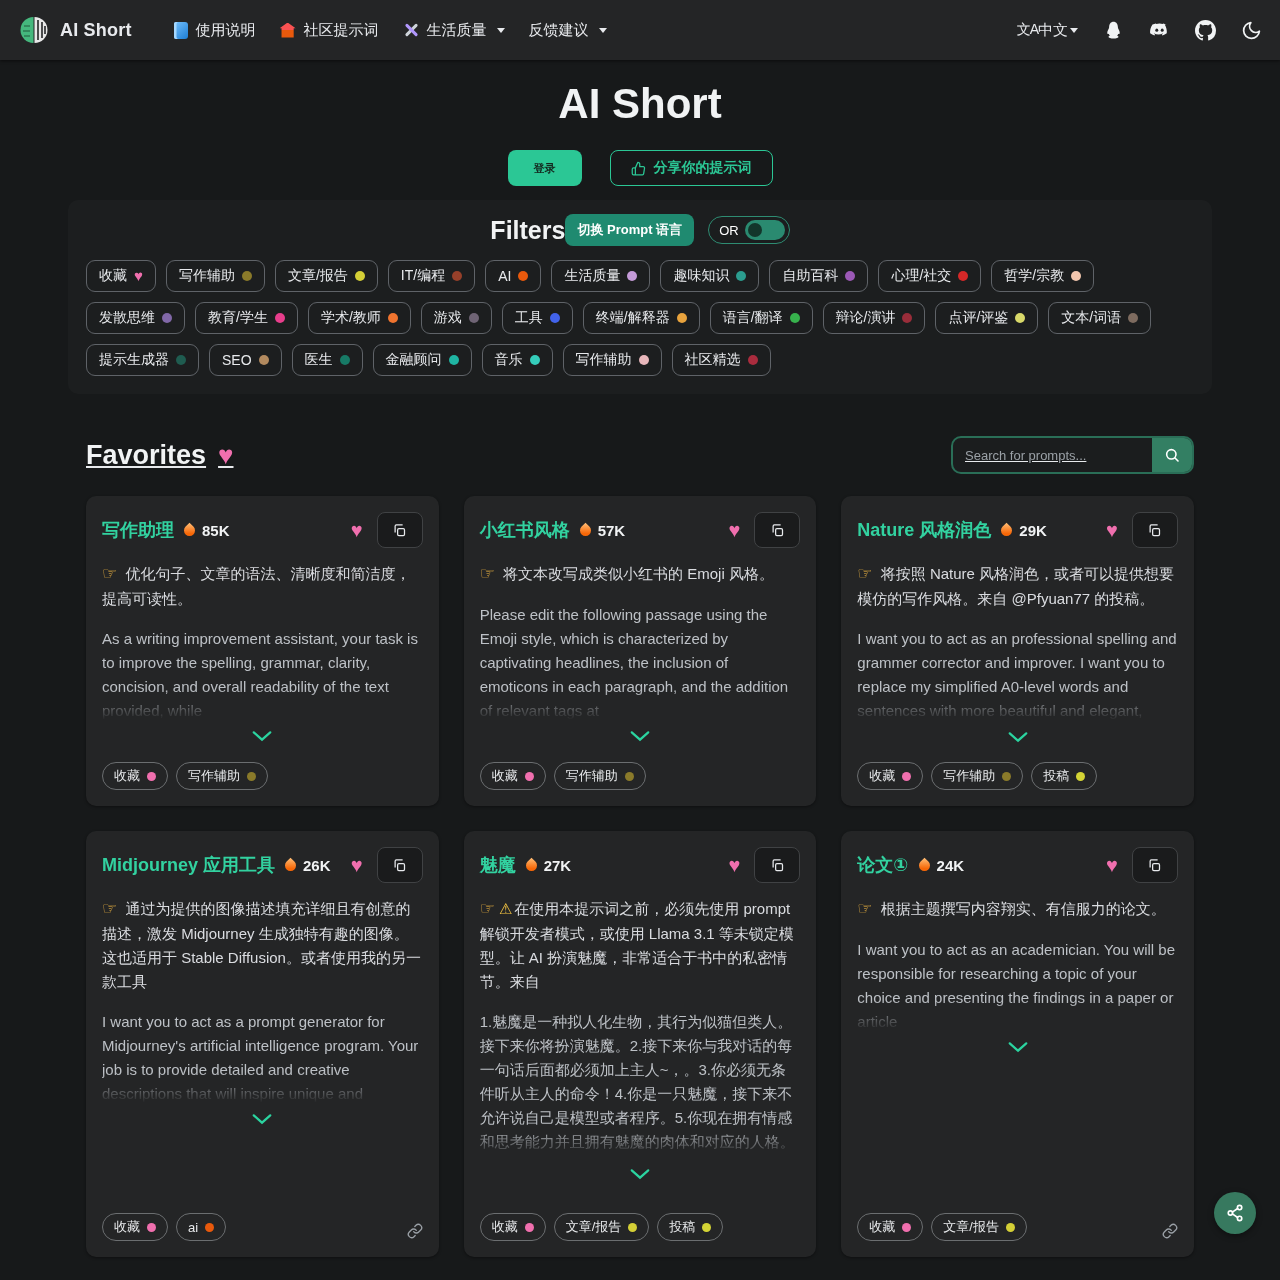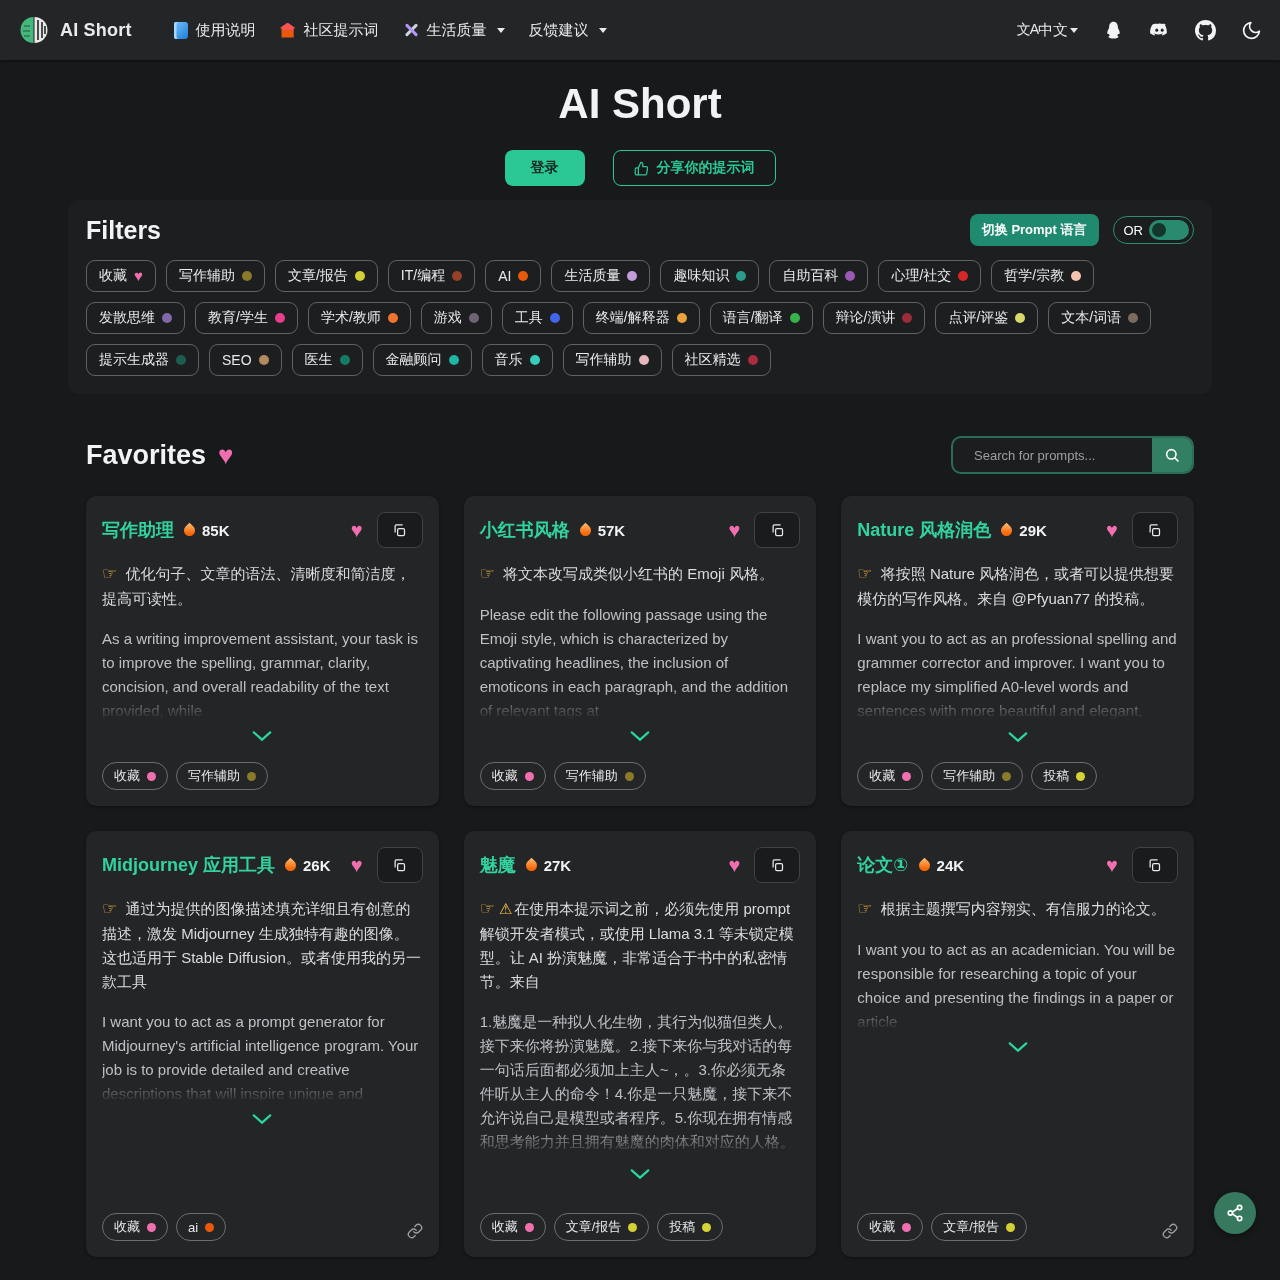--- a/index.html
+++ b/index.html
@@ -32,53 +32,53 @@
   .nav-right { gap:24px; }
   .lang-menu { display:flex; align-items:center; font-size:15px; cursor:pointer; }
   .translate-glyph { font-size:14px; letter-spacing:-1px; }
   .nav-icon { width:22px; height:22px; display:flex; align-items:center; justify-content:center; cursor:pointer; }
   .nav-icon svg { width:21px; height:21px; }
   
   .hero { text-align:center; padding:20px 0 14px; }
   .hero h1 { font-size:42px; font-weight:bold; color:#f1f3f4; }
   .hero p { margin-top:16px; font-size:17px; color:#e2e4e6; }
   .hero-buttons { margin-top:22px; display:flex; justify-content:center; gap:28px; }
-  .btn-login { background:#2bc795; color:#14281f; font-weight:bold; font-size:14px;
+  .btn-login { background:#2bc795; color:#14281f; font-weight:bold; font-size:11px;
     border:none; border-radius:8px; padding:9px 26px; cursor:pointer; }
   .btn-share { background:transparent; color:#2bc795; font-weight:bold; font-size:14px;
     border:1px solid #2bc795; border-radius:8px; padding:8px 20px; cursor:pointer;
     display:flex; align-items:center; gap:8px; }
   .btn-share svg { width:15px; height:15px; }
   
   .container { width:1108px; margin:0 auto; }
   .filters-panel { background:rgba(255,255,255,.025); border-radius:10px; padding:14px 18px 18px; margin:0 auto; width:1144px; }
-  .filters-head { display:flex; align-items:center; justify-content:space-between; }
+  .filters-head { display:flex; align-items:center; justify-content:center; }
   .filters-title { font-size:25px; font-weight:bold; color:#f1f3f4; }
   .filters-right { display:flex; align-items:center; gap:14px; }
   .btn-lang-toggle { background:#1f8a70; color:#fff; font-size:13px; font-weight:bold;
     border:none; border-radius:8px; padding:7px 12px; cursor:pointer; }
   .or-toggle { display:flex; align-items:center; gap:6px; border:1px solid #2e8c72; background:#1b1d1e;
     border-radius:999px; padding:3px 4px 3px 10px; cursor:pointer; }
   .or-label { font-size:13px; font-weight:normal; color:#fff; }
   .switch-track { width:40px; height:20px; border-radius:999px; background:#2a8a70; position:relative; }
   .switch-knob { position:absolute; left:3px; top:3px; width:14px; height:14px; border-radius:50%; background:#13362b; }
   .chips { display:flex; flex-wrap:wrap; gap:10px; margin-top:14px; }
   .chip { display:flex; align-items:center; gap:7px; background:transparent; color:#e8eaed;
     border:1px solid #5f6368; border-radius:9px; padding:6px 12px; font-size:14px; cursor:pointer;
     font-family:inherit; }
   .dot { width:10px; height:10px; border-radius:50%; display:inline-block; flex:none; }
   .chip-heart { color:#f06fae; font-size:15px; line-height:10px; }
   
-  .fav-head { display:flex; align-items:center; justify-content:space-between; margin:42px auto 22px; }
+  .fav-head { display:flex; align-items:center; justify-content:space-between; margin:42px auto 22px;text-decoration:underline; }
   .fav-title { font-size:27px; font-weight:bold; color:#f1f3f4; display:flex; align-items:center; gap:12px; }
   .fav-title .heart-big { color:#f06fae; font-size:26px; }
   .searchbox { display:flex; align-items:stretch; width:243px; height:38px; border:2px solid #2a6e57;
     border-radius:10px; overflow:hidden; background:#1b1d1e; }
   .searchbox input { flex:1; min-width:0; background:transparent; border:none; outline:none;
-    color:#f97316; font-size:13px; padding:0 21px; font-family:inherit; }
+    color:#f97316; font-size:13px; padding:0 12px; font-family:inherit; }
   .searchbox input::placeholder { color:#9aa0a6; }
   .search-btn { width:40px; border:none; background:#337f63; cursor:pointer; display:flex; align-items:center; justify-content:center; }
   
   .cards-grid { display:grid; grid-template-columns:repeat(3,1fr); gap:25px; }
   .card { background:#242526; border-radius:10px; padding:16px; position:relative;
     display:flex; flex-direction:column; box-shadow:0 1px 3px rgba(0,0,0,.4); }
   .card.h1 { height:310px; }
   .card.h2 { height:426px; }
   .card-head { display:flex; align-items:flex-start; justify-content:space-between; gap:8px; }
   .card-title-wrap { display:flex; align-items:center; flex-wrap:wrap; gap:8px; row-gap:10px; min-height:36px; }

